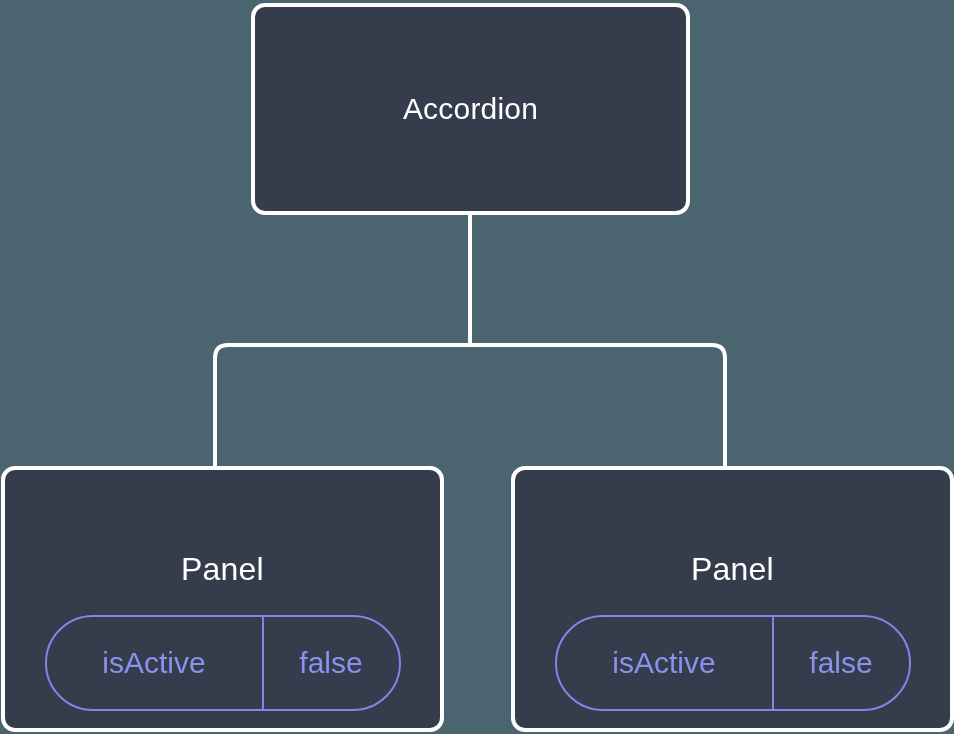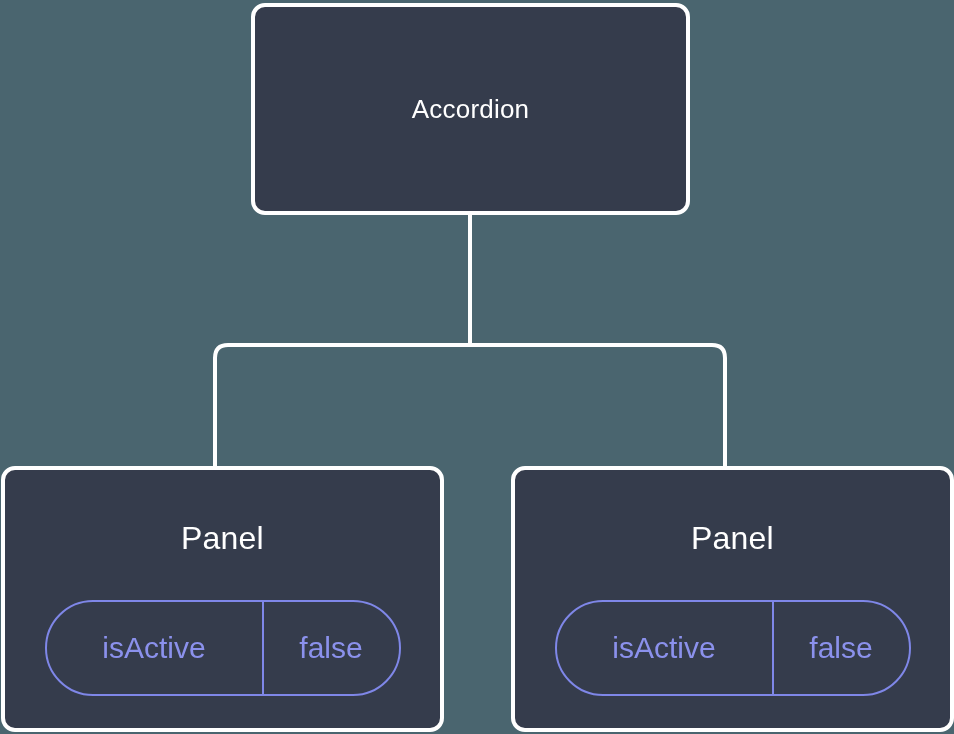--- a/index.html
+++ b/index.html
@@ -45,42 +45,42 @@
   }
   .node-root {
     left: 251px;
     top: 3px;
     width: 439px;
     height: 212px;
     justify-content: center;
   }
   .node-title {
     color: #ffffff;
-    font-size: 26px;
+    font-size: 30px;
     font-weight: 400;
     letter-spacing: 0.2px;
     line-height: 1;
     white-space: nowrap;
   }
   .node-panel {
     width: 443px;
     height: 266px;
     top: 466px;
     justify-content: flex-start;
-    padding-top: 52px;
+    padding-top: 83px;
   }
   .node-panel-left  { left: 1px; }
   .node-panel-right { left: 511px; }
   .node-panel .node-title {
     font-size: 32px;
   }
 
   
   .prop-pill {
-    margin-top: 46px;
+    margin-top: 30px;
     display: flex;
     align-items: stretch;
     border: 2px solid #7f87e8;
     border-radius: 999px;
     height: 96px;
     box-sizing: border-box;
     overflow: hidden;
   }
   .prop-cell {
     display: flex;

